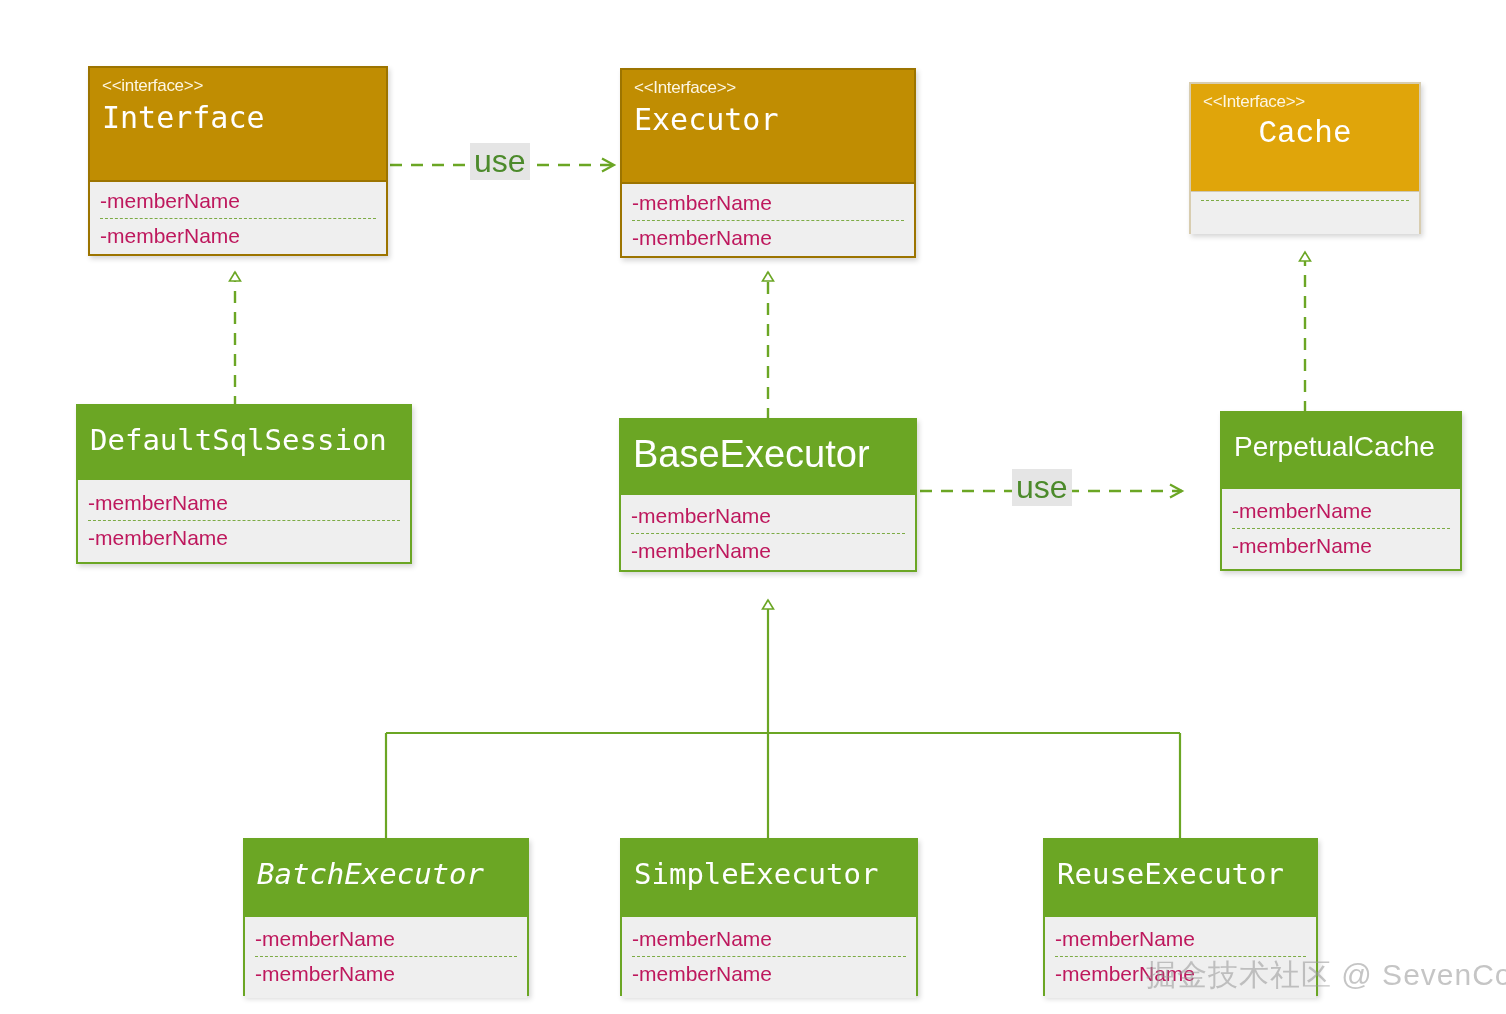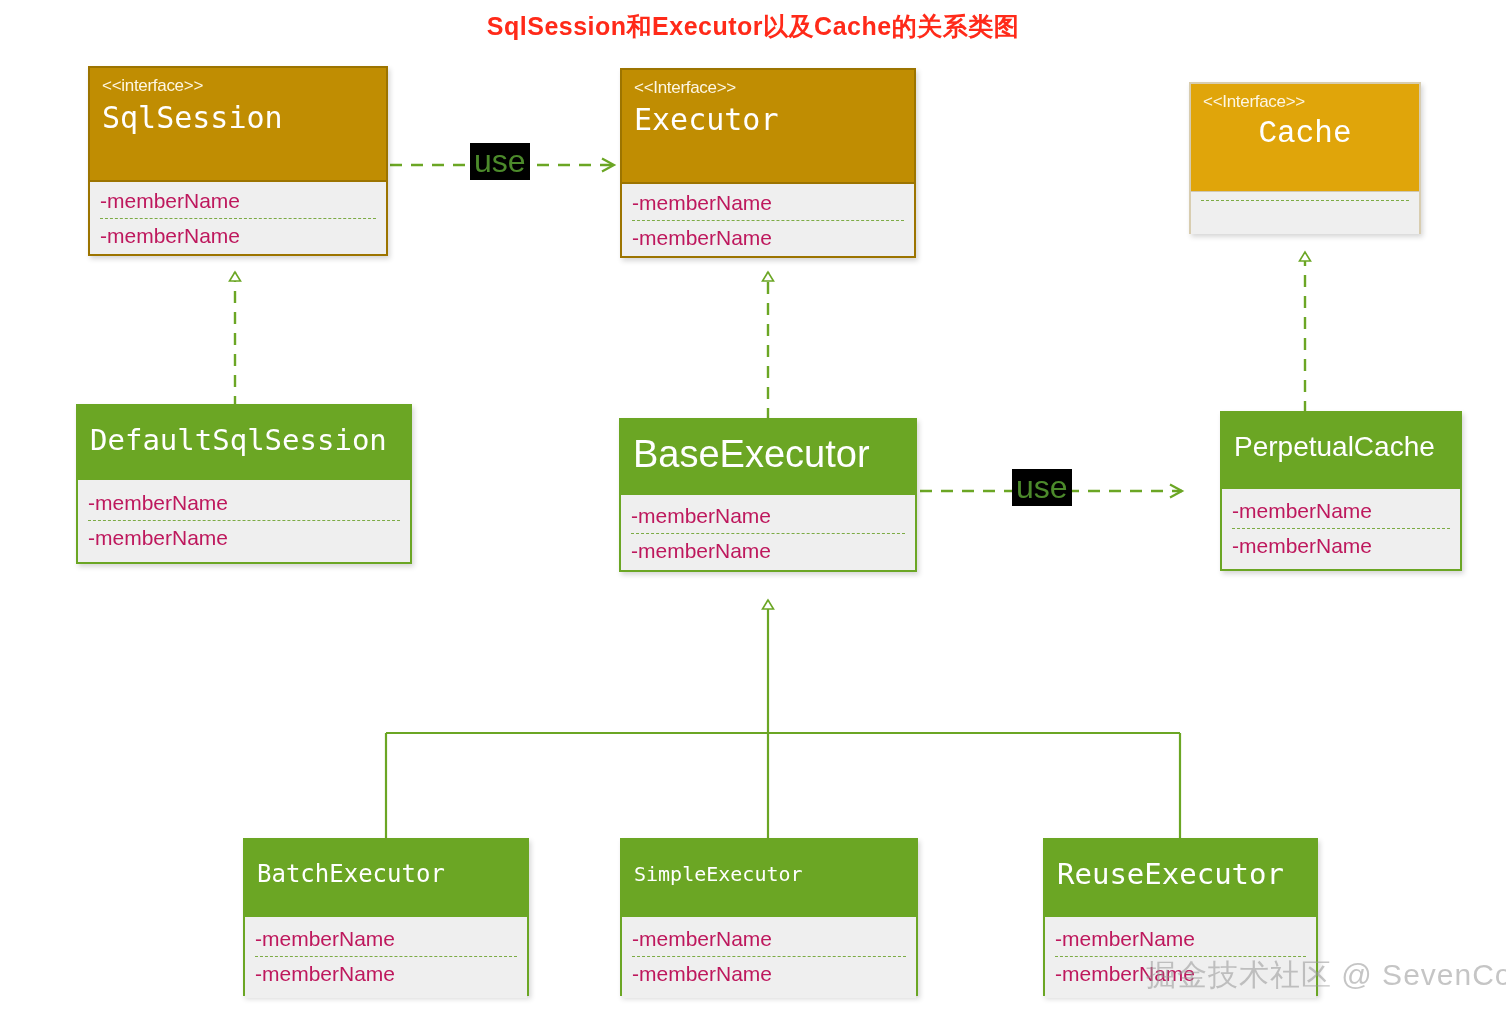--- a/index.html
+++ b/index.html
@@ -93,21 +93,21 @@
   .green .body{border-top:2px solid #6ba624;}
 
   
   svg.links{position:absolute;left:0;top:0;width:1506px;height:1014px;z-index:2;overflow:visible;}
 
   .use-label{
     position:absolute;
     font-family:"Liberation Sans", sans-serif;
     font-size:32px;
     color:#4c8a2b;
-    background:#000000;
+    background:#e5e5e5;
     padding:0 4px;
     z-index:4;
     white-space:nowrap;
   }
 
   
   .watermark{
     position:absolute;
     font-family:"Liberation Sans", sans-serif;
     font-size:30px;
@@ -115,21 +115,20 @@
     white-space:nowrap;
     z-index:9;
     letter-spacing:1px;
   }
 </style>
 </head>
 <body>
 
 <div id="stage">
 
-  <div class="diagram-title">SqlSession和Executor以及Cache的关系类图</div>
 
   <svg class="links" viewBox="0 0 1506 1014" xmlns="http://www.w3.org/2000/svg">
     <defs>
       <marker id="hollowTri" markerWidth="16" markerHeight="16" refX="11" refY="8" orient="auto" markerUnits="userSpaceOnUse">
         <path d="M 11 8 L 2 2.5 L 2 13.5 Z" fill="#ffffff" stroke="#6ba624" stroke-width="1.6"></path>
       </marker>
       <marker id="openArrow" markerWidth="18" markerHeight="16" refX="15" refY="8" orient="auto" markerUnits="userSpaceOnUse">
         <path d="M 3 1.5 L 15 8 L 3 14.5" fill="none" stroke="#6ba624" stroke-width="2.2"></path>
       </marker>
     </defs>
@@ -161,21 +160,21 @@
       <line x1="1180" y1="733" x2="1180" y2="838" stroke="#6ba624" stroke-width="2.2"></line>
     </g>
   </svg>
 
   <div class="use-label" style="left:470px;top:143px;">use</div>
   <div class="use-label" style="left:1012px;top:469px;">use</div>
 
   <div class="uml amber" style="left:88px;top:66px;width:300px;height:190px;">
     <div class="hdr" style="height:112px;">
       <div class="stereo">&lt;&lt;interface&gt;&gt;</div>
-      <div class="cname">SqlSession</div>
+      <div class="cname">Interface</div>
     </div>
     <div class="body" style="height:74px;padding-top:8px;">
       <div class="member">-memberName</div>
       <div class="sep"></div>
       <div class="member">-memberName</div>
     </div>
   </div>
 
   <div class="uml amber" style="left:620px;top:68px;width:296px;height:190px;">
     <div class="hdr" style="height:112px;">
@@ -227,32 +226,32 @@
     </div>
     <div class="body" style="height:82px;padding-top:11px;">
       <div class="member">-memberName</div>
       <div class="sep"></div>
       <div class="member">-memberName</div>
     </div>
   </div>
 
   <div class="uml green" style="left:243px;top:838px;width:286px;height:158px;">
     <div class="hdr" style="height:75px;">
-      <div class="cname" style="padding-top:16px;font-size:24px;">BatchExecutor</div>
+      <div class="cname" style="padding-top:16px;font-size:29px;font-style:italic;">BatchExecutor</div>
     </div>
     <div class="body" style="height:83px;padding-top:11px;">
       <div class="member">-memberName</div>
       <div class="sep"></div>
       <div class="member">-memberName</div>
     </div>
   </div>
 
   <div class="uml green" style="left:620px;top:838px;width:298px;height:158px;">
     <div class="hdr" style="height:75px;">
-      <div class="cname" style="padding-top:16px;font-size:20px;">SimpleExecutor</div>
+      <div class="cname" style="padding-top:16px;font-size:29px;">SimpleExecutor</div>
     </div>
     <div class="body" style="height:83px;padding-top:11px;">
       <div class="member">-memberName</div>
       <div class="sep"></div>
       <div class="member">-memberName</div>
     </div>
   </div>
 
   <div class="uml green" style="left:1043px;top:838px;width:275px;height:158px;">
     <div class="hdr" style="height:75px;">

